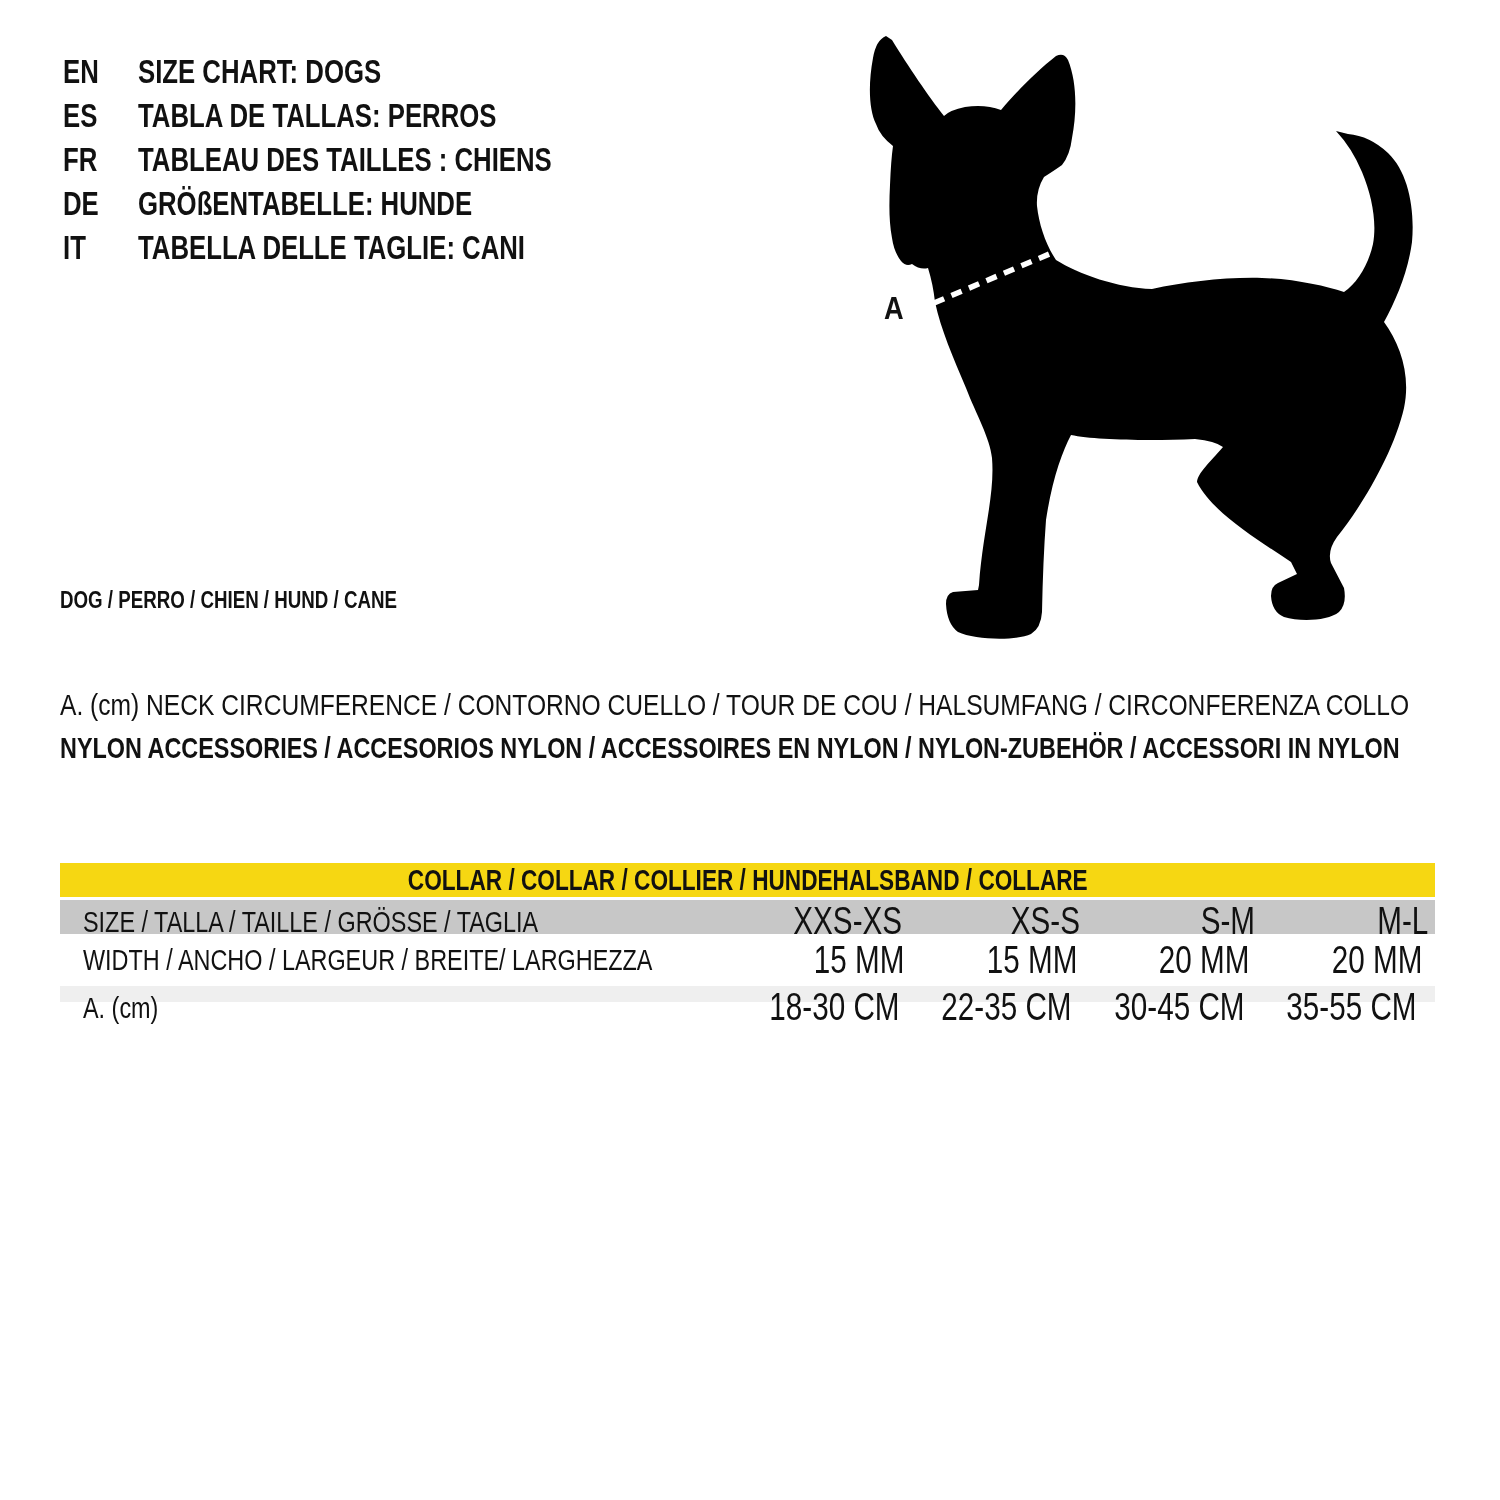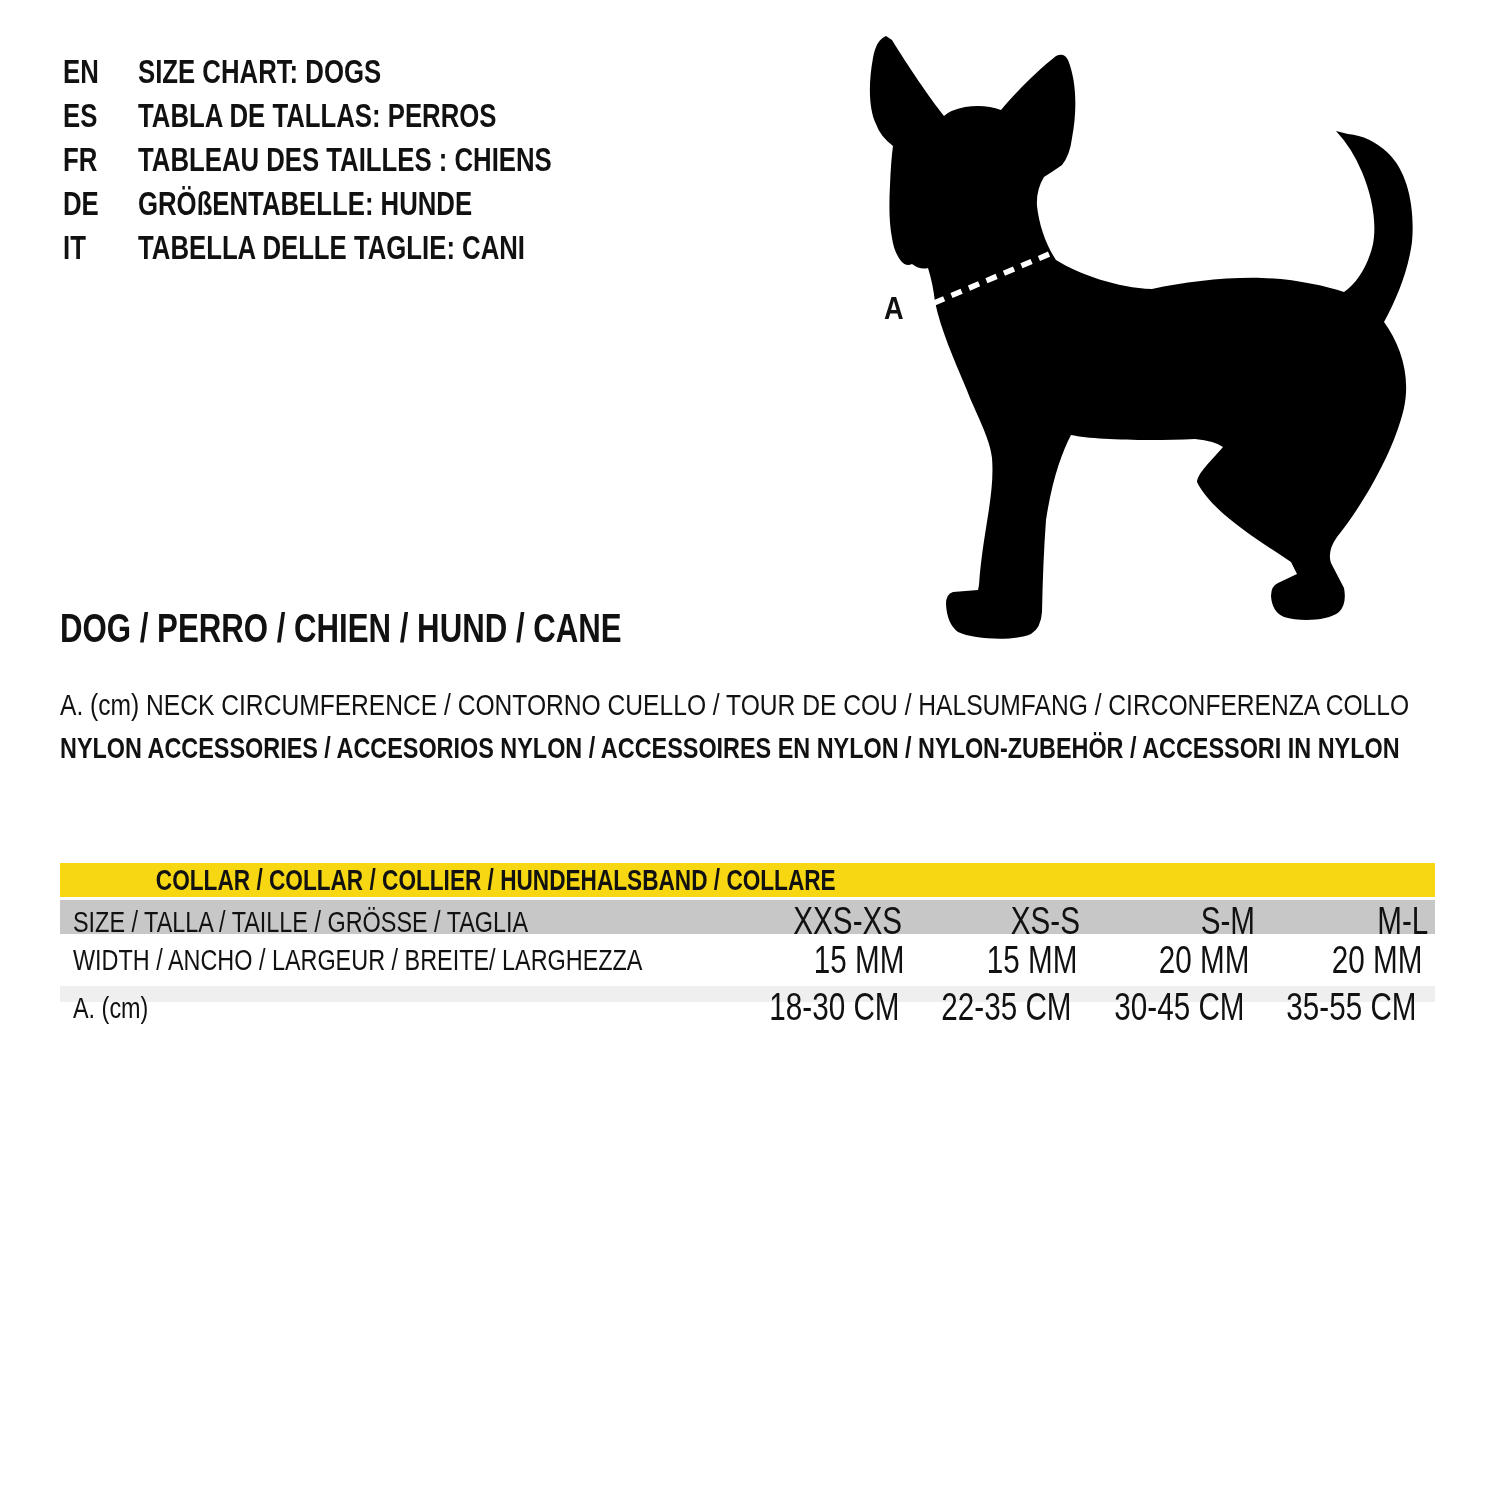--- a/index.html
+++ b/index.html
@@ -9,33 +9,33 @@
   
   .cx{display:inline-block;transform:scaleX(0.78);transform-origin:0 50%;white-space:nowrap;}
   .cx2{display:inline-block;transform:scaleX(0.82);transform-origin:0 50%;white-space:nowrap;}
   .ctr{transform-origin:50% 50%;}
   
   #lang-block{left:60px;top:50px;}
   .lang-row{position:relative;height:44px;line-height:44px;font-size:33px;font-weight:700;}
   .lang-code{position:absolute;left:3px;top:0;}
   .lang-title{position:absolute;left:78px;top:0;}
   
-  #dog-caption{left:60px;top:612px;font-size:40px;font-weight:700;line-height:32px;}
+  #dog-caption{left:60px;top:584px;font-size:24px;font-weight:700;line-height:32px;}
   #measure-line{left:60px;top:690px;font-size:30px;font-weight:400;line-height:30px;}
   #material-line{left:60px;top:733px;font-size:30px;font-weight:700;line-height:30px;}
   
   #neck-marker{left:884px;top:292px;font-size:32px;font-weight:700;line-height:32px;transform:scaleX(0.85);transform-origin:0 50%;}
   
   #size-table{left:60px;top:863px;width:1375px;}
-  .thead{height:34px;line-height:34px;font-size:29px;font-weight:700;margin-bottom:3px;}
+  .thead{height:34px;line-height:34px;text-align:center;font-size:29px;font-weight:700;margin-bottom:3px;}
   .trow{display:grid;grid-template-columns:685px repeat(4,1fr);align-items:center;}
   .trow.r1{height:34px;}
   .trow.r2{height:52px;}
   .trow.r3{height:16px;}
-  .tlabel{padding-left:13px;font-size:30px;}
+  .tlabel{padding-left:23px;font-size:30px;}
   .tval{text-align:right;font-size:38px;}
   .tval .cx{transform-origin:50% 50%;}
   svg{display:block;}
 </style>
 </head>
 <body style="color: rgb(17, 17, 17);">
 
 <div id="lang-block" class="abs">
   <div class="lang-row">
     <span class="lang-code"><span class="cx">EN</span></span>

